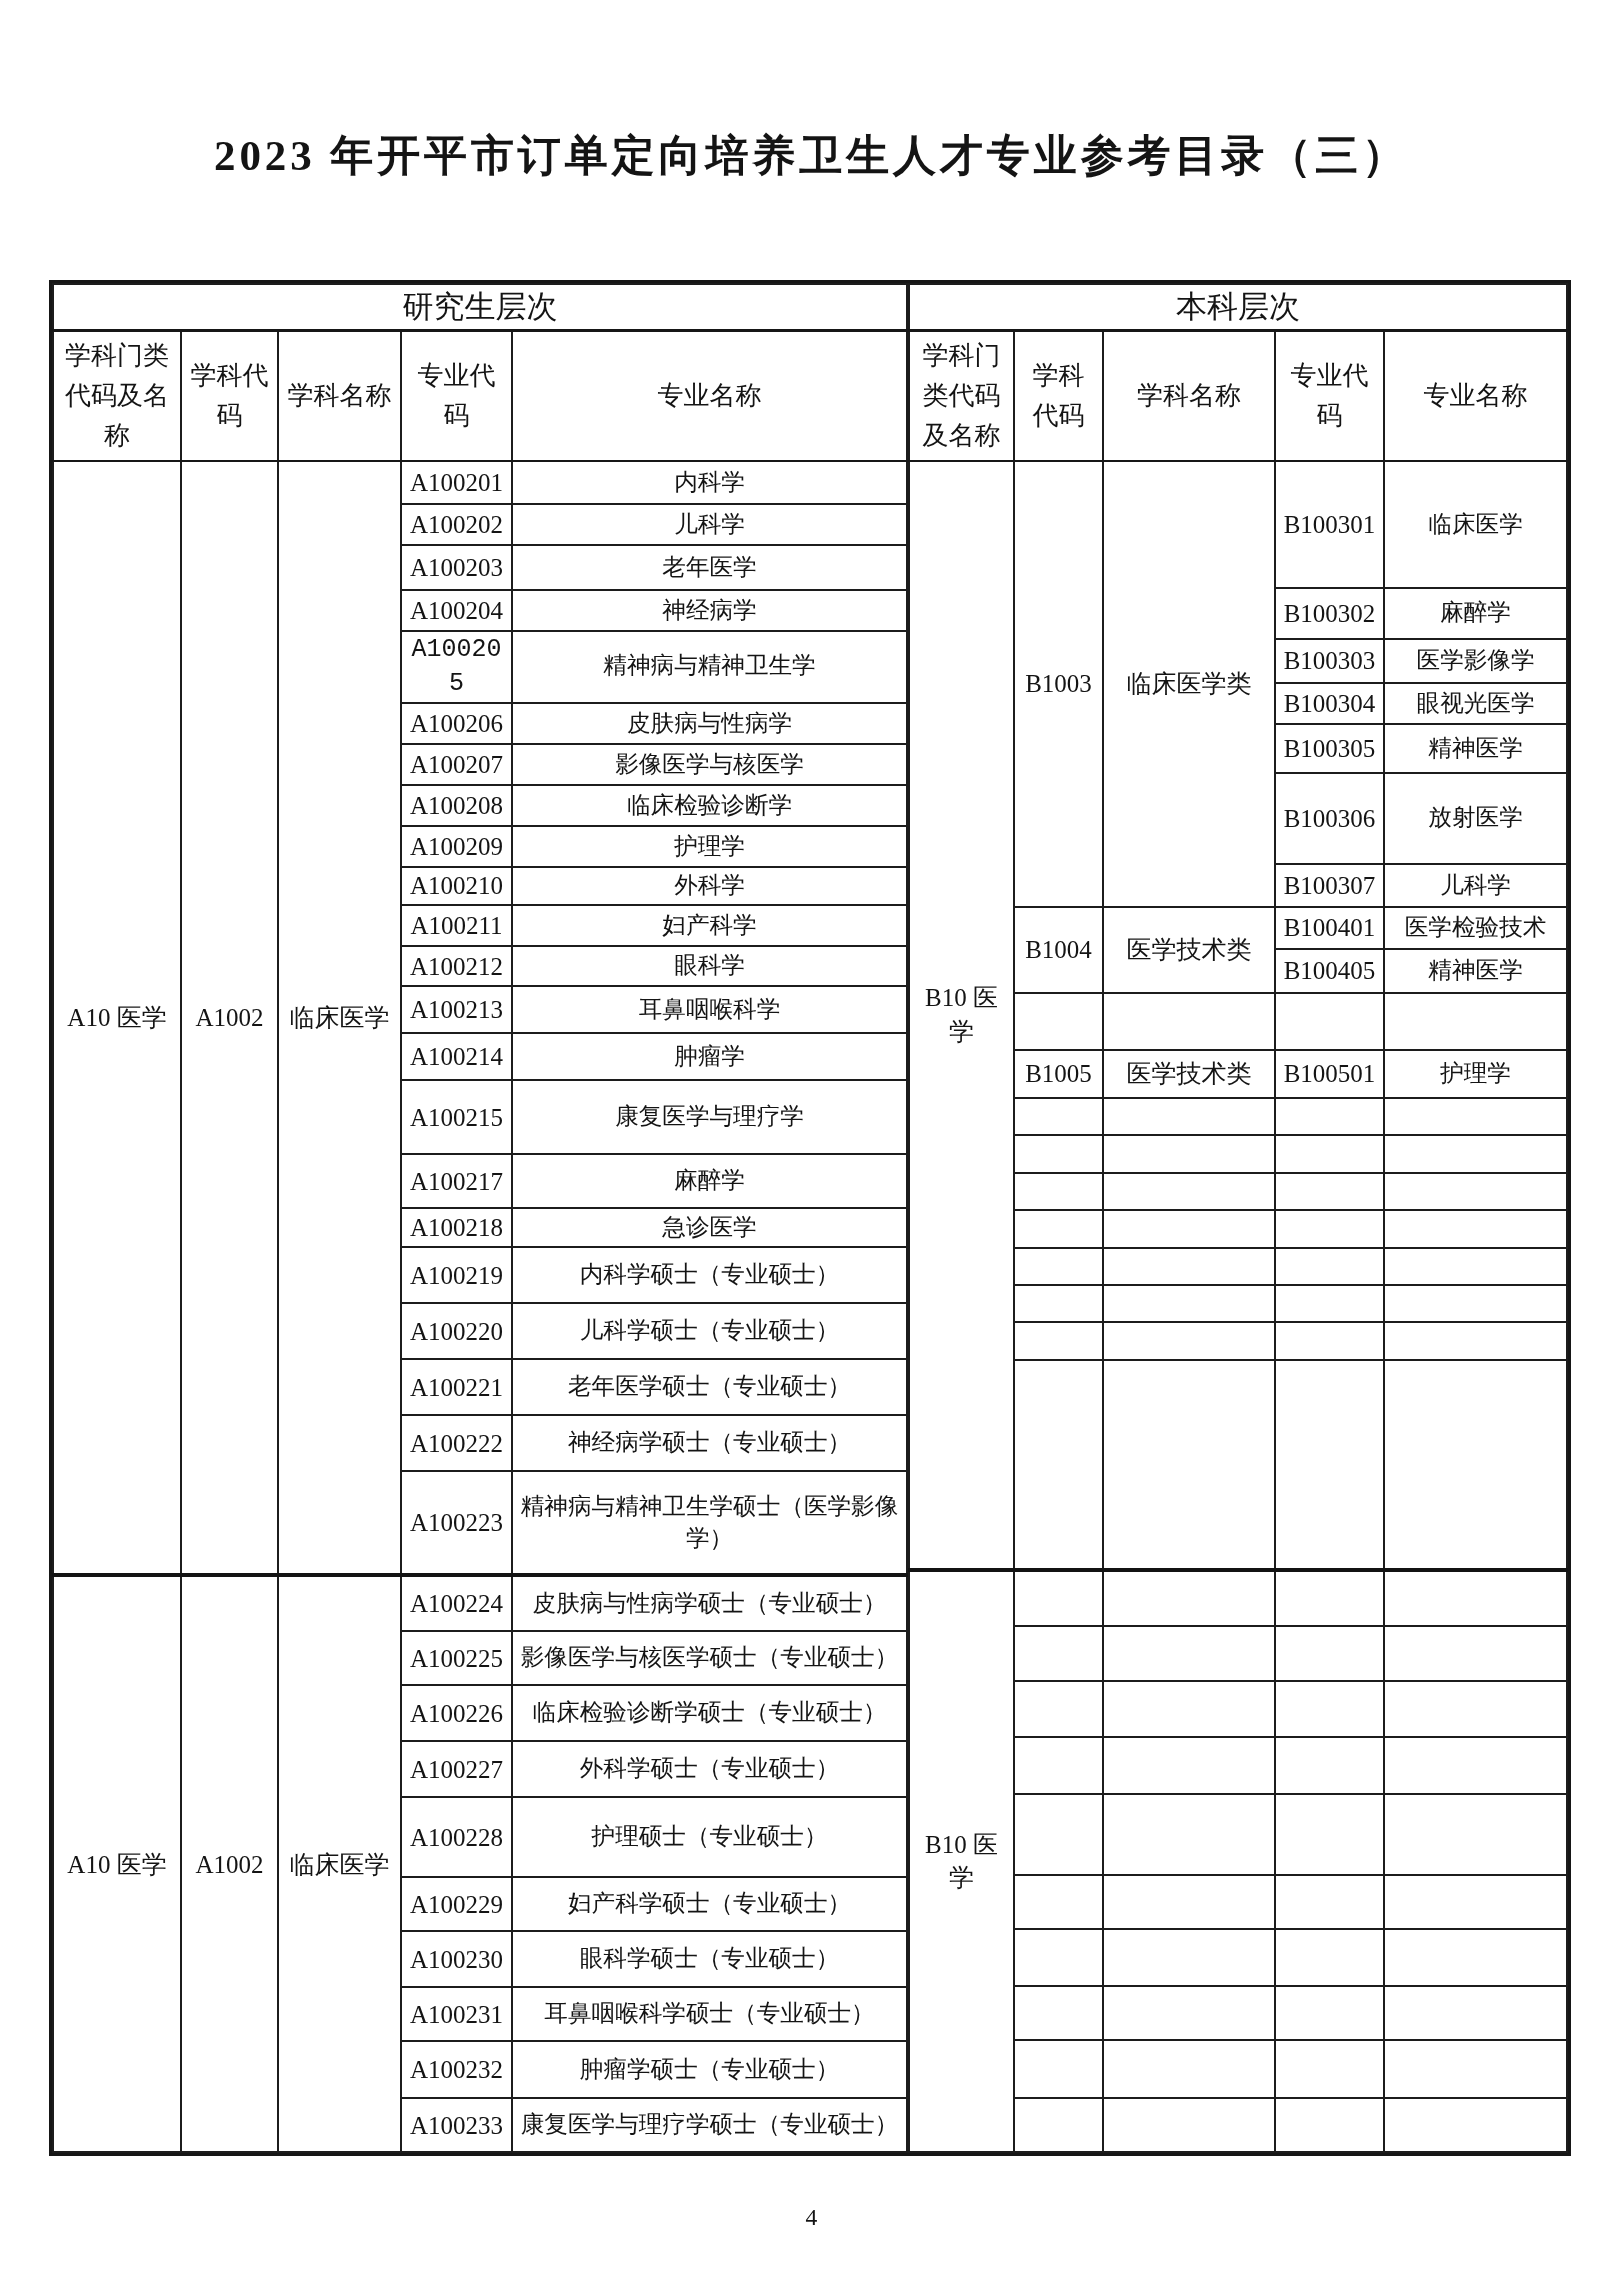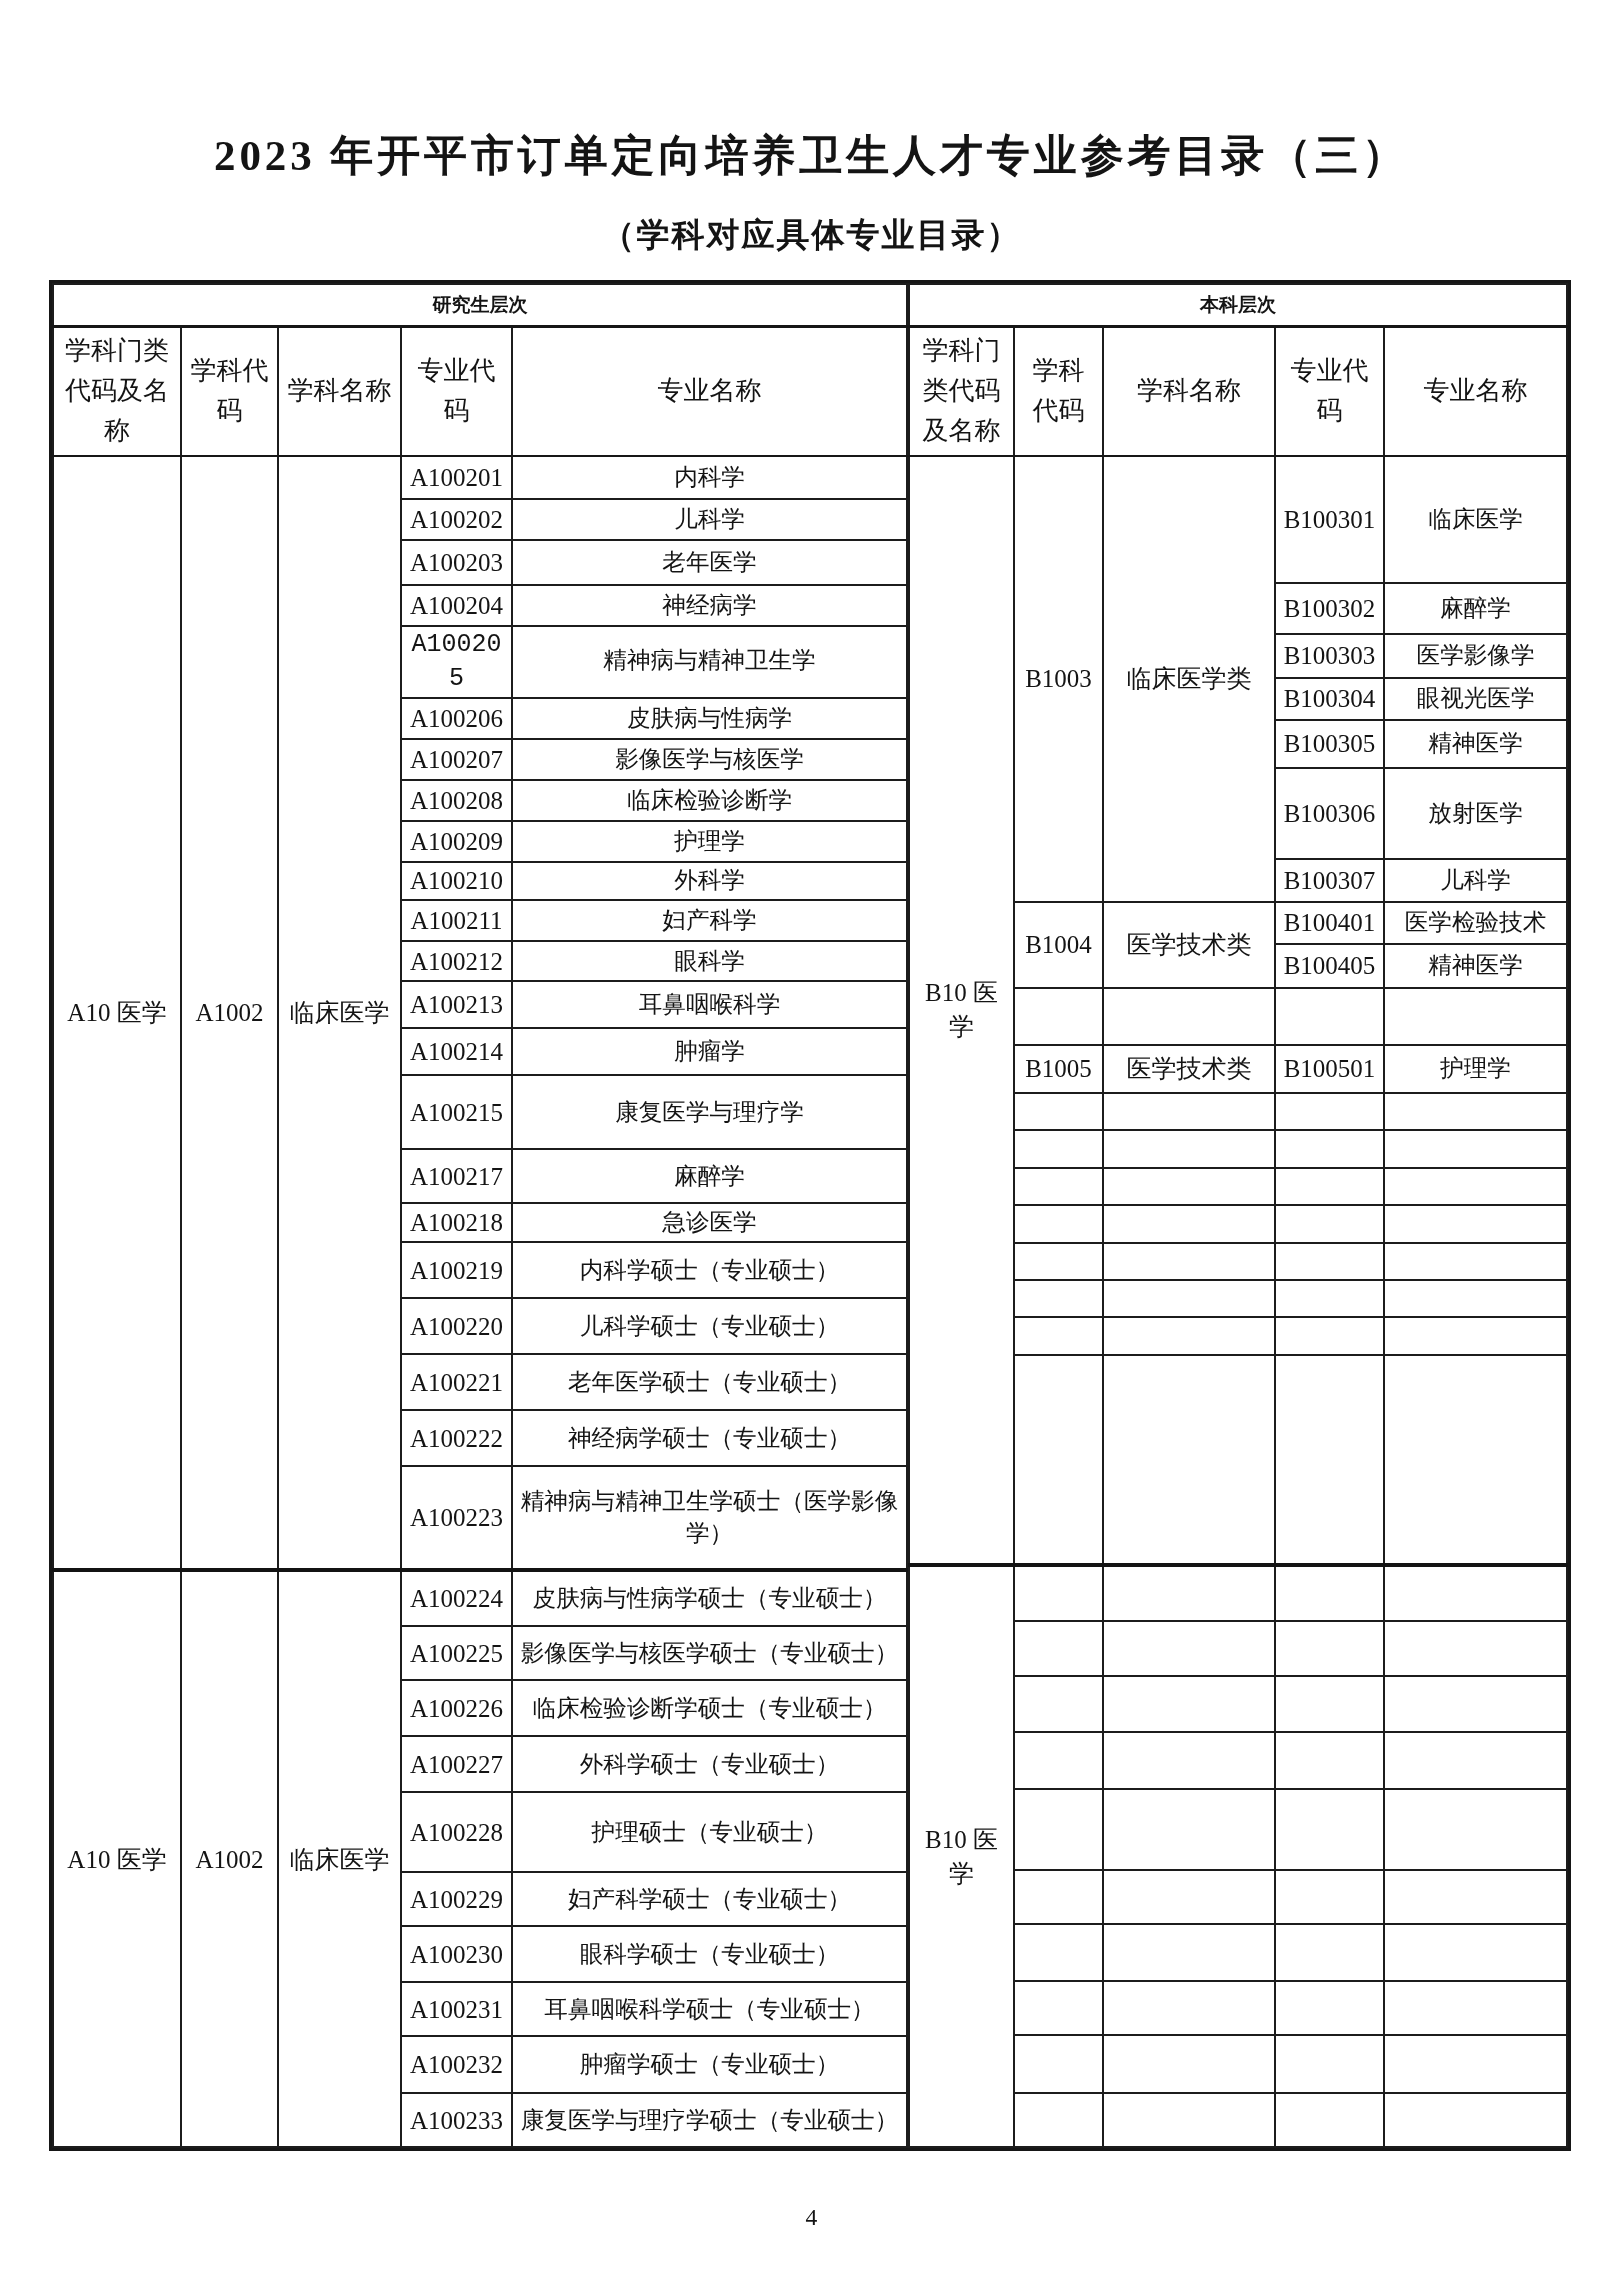--- a/index.html
+++ b/index.html
@@ -9,34 +9,33 @@
              font-size:43px;font-weight:700;letter-spacing:3.9px;white-space:nowrap;}
   .doc-subtitle{position:absolute;top:213px;left:0;width:100%;text-align:center;
                 font-size:33px;font-weight:700;letter-spacing:2px;}
   .table-wrap{position:absolute;left:49px;top:280px;display:flex;border:3.3px solid #161616;background:#fff;}
   table{border-collapse:collapse;table-layout:fixed;border-spacing:0;}
   .t-left{width:853px;}
   .t-right{width:658px;border-left:2.6px solid #161616;}
   th,td{border:2px solid #1c1c1c;text-align:center;vertical-align:middle;
         padding:1.3px 5.2px;box-sizing:border-box;font-weight:400;line-height:1.35;
         font-size:25px;overflow:hidden;word-break:break-all;}
-  th.section{font-size:19px;height:42px;border-bottom:3.9px solid #161616;font-weight:700;}
+  th.section{font-size:31px;height:42px;border-bottom:3.9px solid #161616;font-weight:400;}
   .colhead-row th{font-size:26px;height:130px;border-bottom:2.6px solid #161616;line-height:1.55;}
   td.mname{font-size:23.6px;}
   td.cat{font-size:25px;}
   tr.block-start td{border-top:4.6px solid #131313;}
   .page-number{position:absolute;top:2204px;left:0;width:100%;text-align:center;font-size:23.6px;}
 </style>
 </head>
 <body>
 
 <div class="page">
 
   <div class="doc-title">2023 年开平市订单定向培养卫生人才专业参考目录（三）</div>
-  <div class="doc-subtitle">（学科对应具体专业目录）</div>
 
   <div class="table-wrap">
 
     <table class="t-left">
       <colgroup>
         <col style="width:128px">
           <col style="width:97px">
           <col style="width:123px">
         <col style="width:111px">
           <col style="width:395px">

